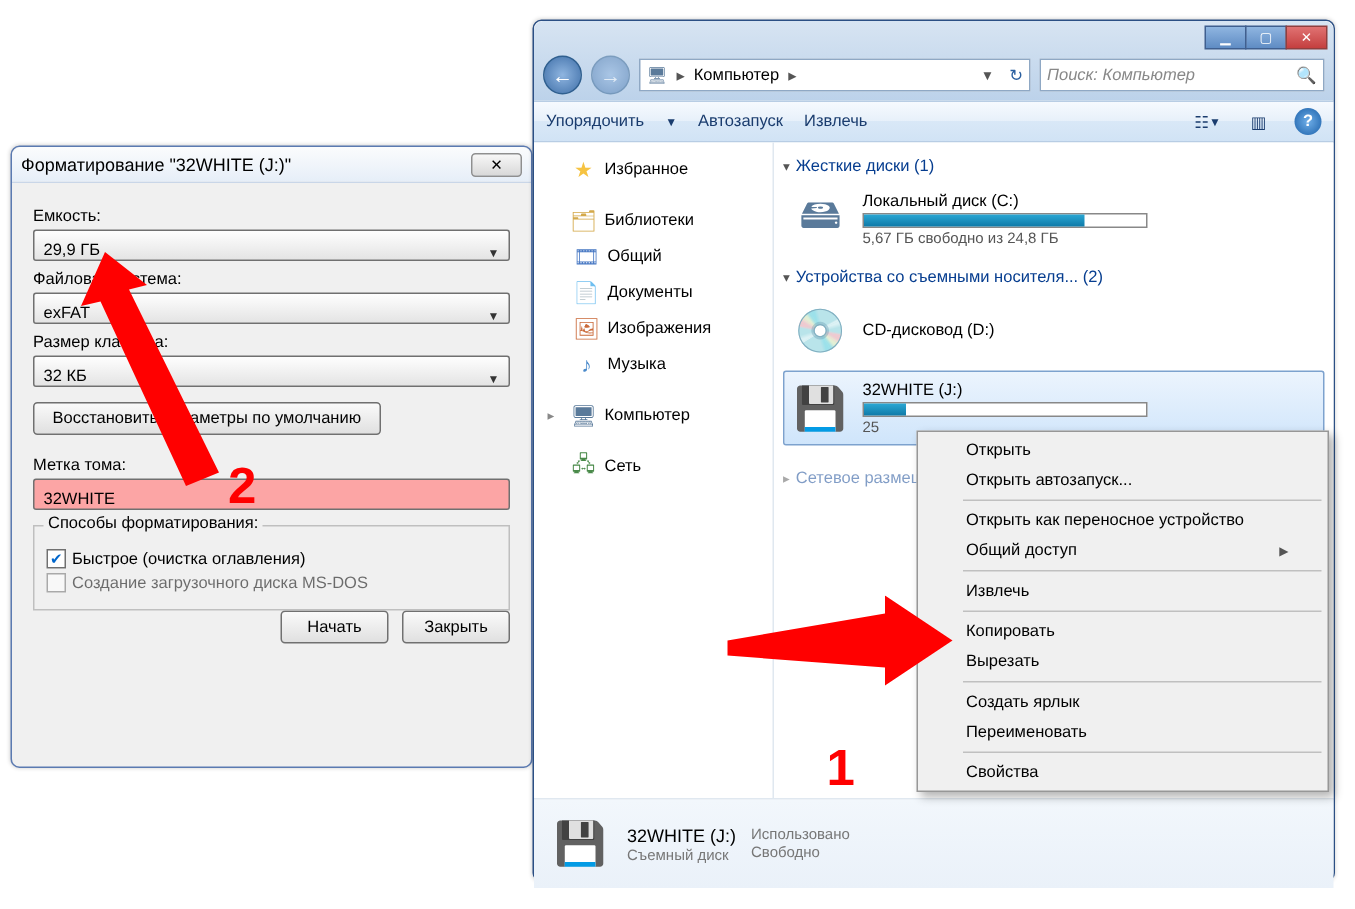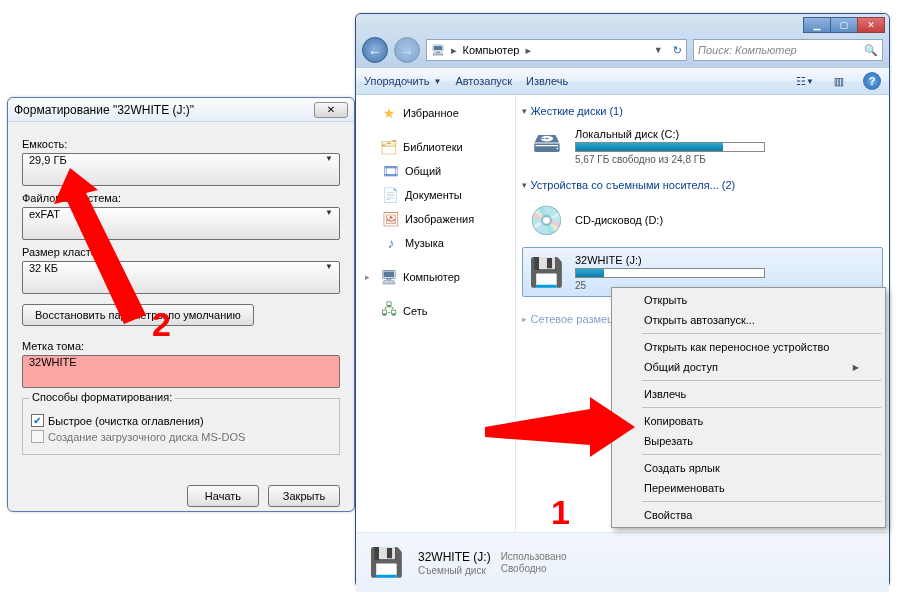--- a/index.html
+++ b/index.html
@@ -5,45 +5,45 @@
   *{box-sizing:border-box;font-family:"Segoe UI",Tahoma,sans-serif;font-size:11px;margin:0;padding:0}
   body{background:#fff;width:903px;height:606px;position:relative;overflow:hidden}
   .window{position:absolute;background:#fff;border:1px solid #5b7ab1;border-radius:6px;box-shadow:0 0 3px rgba(0,0,0,.2)}
   
   #format{left:7px;top:97px;width:348px;height:415px;background:#f0f0f0}
   .titlebar{height:24px;display:flex;align-items:center;padding:0 6px;background:linear-gradient(#fbfcfd,#e6eef8);border-bottom:1px solid #c9d6e8;border-radius:6px 6px 0 0}
   .title{flex:1;font-size:12px}
   .xbtn{width:34px;height:16px;border:1px solid #8f8f8f;border-radius:3px;background:linear-gradient(#f7f7f7,#d8d8d8);display:flex;align-items:center;justify-content:center;font-size:10px;cursor:pointer}
   #format .body{padding:10px 14px}
   .lbl{display:block;margin:6px 0 3px}
-  .select,.inp{width:100%;height:33px;border:1px solid #707070;border-radius:2px;background:linear-gradient(#fefefe,#e4e4e4);padding:0 6px;display:flex;align-items:flex-start;justify-content:space-between}
+  .select,.inp{width:100%;height:21px;border:1px solid #707070;border-radius:2px;background:linear-gradient(#fefefe,#e4e4e4);padding:0 6px;display:flex;align-items:flex-end;justify-content:space-between}
   .select span.arrow{font-size:8px;color:#333}
   .inp{background:#fca5a5;justify-content:flex-start}
   .btn{height:22px;padding:0 12px;border:1px solid #707070;border-radius:3px;background:linear-gradient(#fafafa,#e0e0e0);cursor:pointer;display:inline-flex;align-items:center}
   .restore{margin:10px 0 8px}
   .group{border:1px solid #bfbfbf;padding:12px 8px 8px;margin-top:10px;position:relative}
   .group .legend{position:absolute;top:-8px;left:6px;background:#f0f0f0;padding:0 3px}
   .chk{display:flex;align-items:center;gap:4px;margin:3px 0}
   .chkbox{width:13px;height:13px;border:1px solid #707070;background:#fff;display:flex;align-items:center;justify-content:center;font-size:10px;color:#06c}
-  .btns{text-align:right;margin-top:30px}
+  .btns{text-align:right;}
   .btns .btn{margin-left:6px;min-width:72px;justify-content:center}
   
   #explorer{left:355px;top:13px;width:535px;height:575px;border-color:#2b4f84}
   #explorer .chrome{background:linear-gradient(#d7e4f2,#bcd2ea);border-radius:6px 6px 0 0}
   .wmrow{display:flex;justify-content:flex-end;padding:3px 4px 0;gap:0}
   .wmbtn{width:28px;height:16px;border:1px solid #3f5f8f;background:linear-gradient(#8fb5e0,#5f8cc4);color:#fff;display:flex;align-items:center;justify-content:center;font-size:9px;cursor:pointer;margin-left:-1px}
   .wmbtn.close{background:linear-gradient(#e07272,#c43f3f);border-color:#8f3f3f}
   .navrow{display:flex;align-items:center;padding:4px 6px;gap:6px}
   .navbtn{width:26px;height:26px;border-radius:50%;background:radial-gradient(#8fb5e0,#3f6fa8);border:1px solid #2f5f8f;color:#fff;display:flex;align-items:center;justify-content:center;font-size:14px;cursor:pointer}
   .addr{flex:1;height:22px;border:1px solid #8fa8c4;background:#fff;display:flex;align-items:center;padding:0 4px;gap:6px}
   .addr .sep{color:#555}
   .search{width:190px;height:22px;border:1px solid #8fa8c4;background:#fff;display:flex;align-items:center;padding:0 4px;color:#888;font-style:italic}
   .search .sicon{color:#2a5fa0;font-style:normal}
   .toolbar{height:28px;background:linear-gradient(#f6fafe 0%,#e7f0fa 49%,#d9e8f7 50%,#d1e3f5 100%);border-top:1px solid #b8cde4;border-bottom:1px solid #b8cde4;display:flex;align-items:center;padding:0 8px;gap:14px}
-  .toolbar .titem{color:#1a3c6e;cursor:pointer;display:flex;align-items:center;gap:4px}
+  .toolbar .titem{color:#1a3c6e;cursor:pointer;display:flex;align-items:center;gap:14px}
   .toolbar .spacer{flex:1}
   .toolbar .ticon{width:20px;height:18px;display:flex;align-items:center;justify-content:center;color:#1a3c6e;cursor:pointer}
   .help{width:18px;height:18px;border-radius:50%;background:radial-gradient(#6faee8,#1a5fa8);color:#fff;display:flex;align-items:center;justify-content:center;font-weight:bold;cursor:pointer}
   .content{display:flex;height:437px;background:#fff}
   .sidebar{width:160px;border-right:1px solid #e0e8f0;padding:6px 4px}
   .sidebar .sitem{display:flex;align-items:center;gap:6px;padding:3px 4px;cursor:pointer;border:1px solid transparent;border-radius:2px}
   .sidebar .sub{padding-left:22px}
   .sidebar .caret{color:#888;font-size:9px;width:10px;display:inline-block}
   .sidebar .gap{height:10px}
   .sicon2{width:16px;height:16px;display:flex;align-items:center;justify-content:center;font-size:14px}

